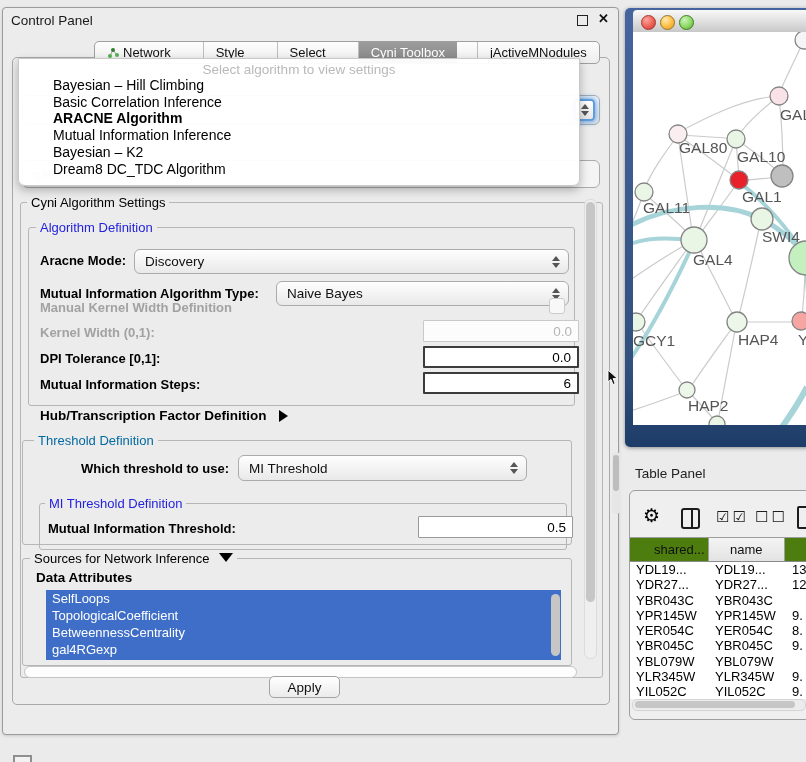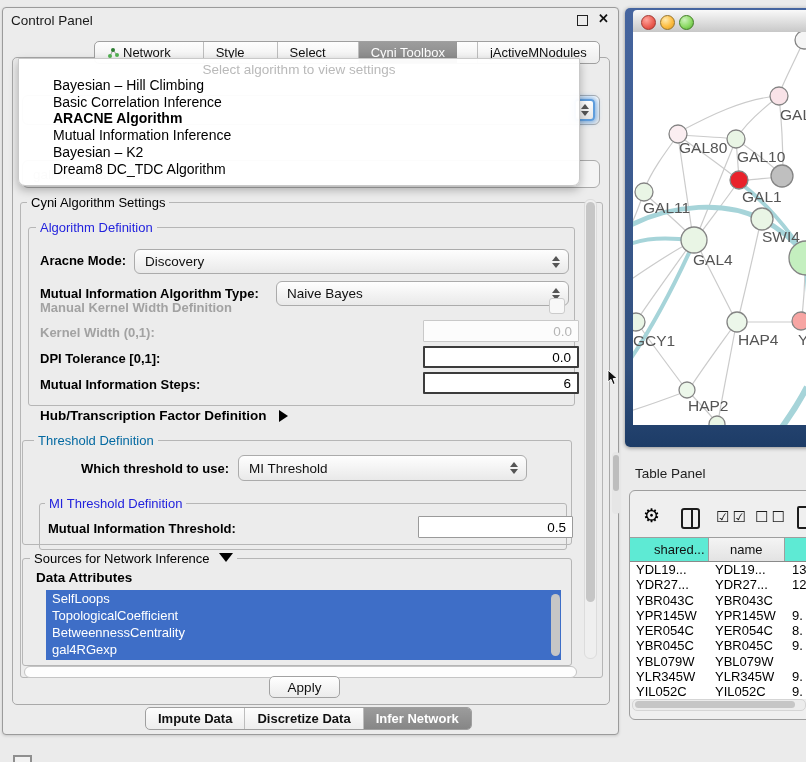--- a/index.html
+++ b/index.html
@@ -78,21 +78,21 @@
 
   
   .tp-label{left:635px;top:466px;font-size:13.5px;color:#222;}
   .tp-window{left:629px;top:490px;width:180px;height:228px;background:#efefef;
              border:1px solid #9e9e9e;border-radius:6px 0 0 6px;}
   .split-icon{width:15px;height:17px;border:2px solid #1c1c1c;border-radius:3px;position:relative;}
   .split-icon:after{content:"";position:absolute;left:50%;top:0;width:2px;height:100%;background:#1c1c1c;}
   .doc-icon{width:13px;height:19px;border:2px solid #1c1c1c;border-radius:2px;}
   .thead-cell{height:23px;display:flex;align-items:center;justify-content:center;
               font-size:13px;color:#111;border-right:1px solid #9e9e9e;box-sizing:border-box;}
-  .hdr-blue{background:#5eead4;padding-left:21px;}
+  .hdr-blue{background:#4d7c0f;padding-left:21px;}
   .hdr-gray{background:linear-gradient(#f4f4f4,#e3e3e3);}
   .trow{display:flex;height:15.3px;line-height:15.3px;font-size:13px;color:#000;background:#fff;}
   .tcell{overflow:hidden;white-space:nowrap;padding-left:6px;box-sizing:border-box;}
 
   .cursor-svg{z-index:40;}
 </style>
 </head>
 <body>
 
 <div id="stage">
@@ -231,31 +231,20 @@
       <div class="attr-item">BetweennessCentrality</div>
       <div class="attr-item">gal4RGexp</div>
       <div class="attr-item" style="height: 6px;"></div>
     </div>
   <div class="abs vthumb" style="left:551px;top:594px;width:9px;height:62px;"></div>
 
   <div class="abs hscroll" style="left:24px;top:666px;width:551px;height:10px;"></div>
 
   <div class="abs btn" style="left:269px;top:676px;width:69px;height:20px;">Apply</div>
 
-  <div class="abs tabbar" style="left:145px;top:707px;">
-    <div class="tab b">
-        <span>Impute Data</span>
-      </div>
-    <div class="tab b">
-        <span>Discretize Data</span>
-      </div>
-    <div class="tab b sel">
-        <span>Infer Network</span>
-      </div>
-  </div>
 
   <div class="abs" style="left:612px;top:452px;width:8px;height:62px;background:#e6e6e6;border-radius:4px;">
     <div class="abs" style="left:1px;top:3px;width:6px;height:36px;background:#bdbdbd;border-radius:3px;"></div>
   </div>
   <svg class="abs cursor-svg" style="left:607px;top:369px;" width="12" height="17" viewBox="0 0 12 17">
     <polygon points="1,1 1,13 4,10.4 6,15.5 8.2,14.6 6.2,9.6 10.5,9.6" fill="#111" stroke="#fff" stroke-width="1"></polygon>
   </svg>
 
   <div class="abs" style="left:13px;top:755px;width:15px;height:12px;border:2px solid #8f8f8f;background:#f2f2f2;"></div>
 

